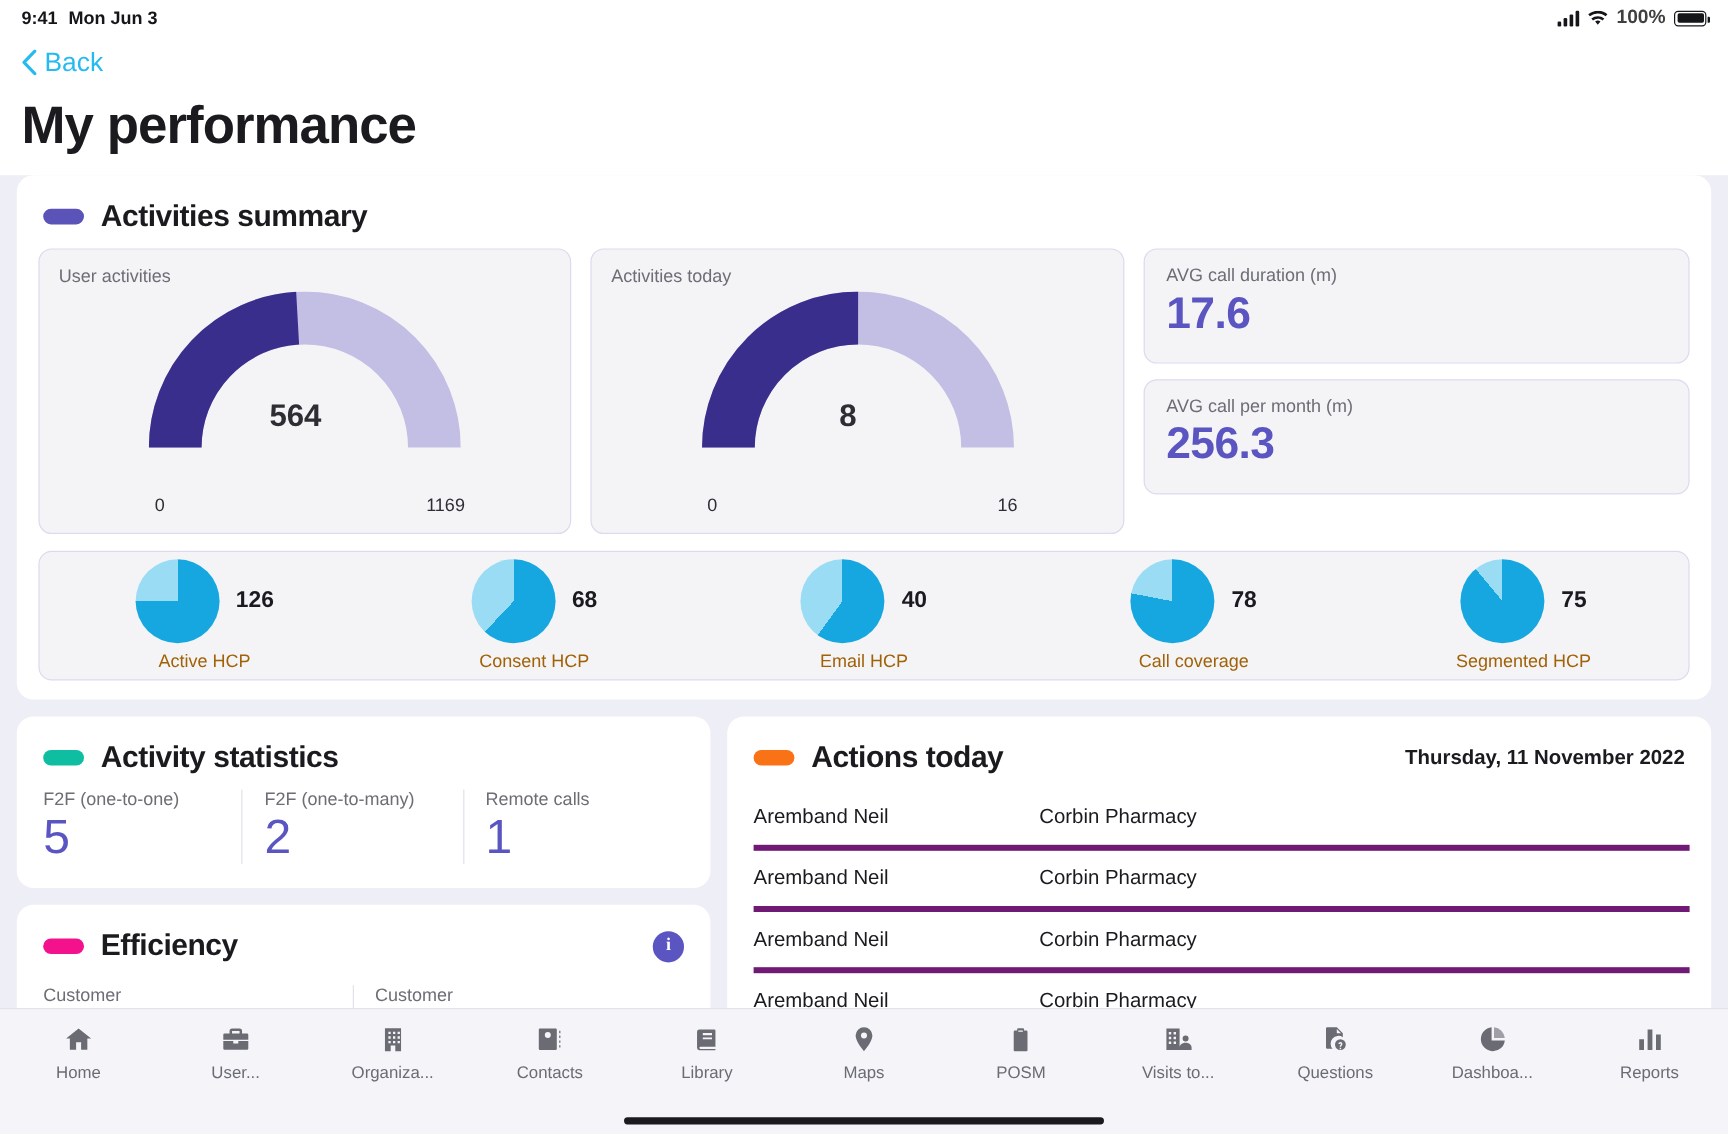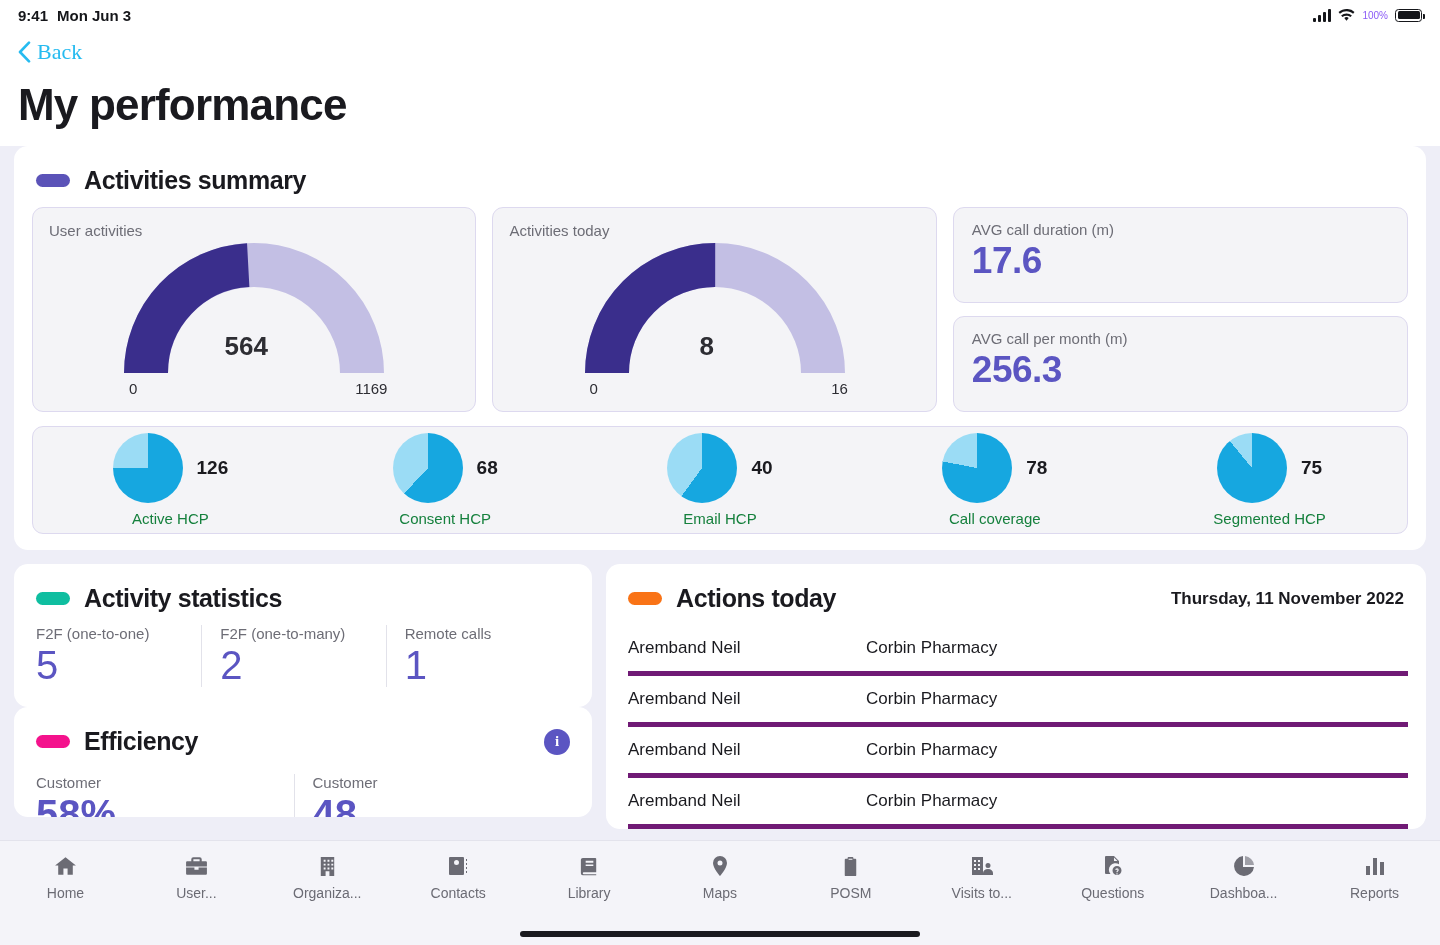--- a/index.html
+++ b/index.html
@@ -20,34 +20,34 @@
   .status-left { display: flex; align-items: baseline; gap: 9px; font-size: 15px; font-weight: 700; color: #15161a; }
   .status-right { display: flex; align-items: center; gap: 7px; }
   .sig { display: flex; align-items: flex-end; gap: 2px; height: 13px; }
   .sig i { display: block; width: 3px; background: #15161a; border-radius: 1px; }
   .sig i:nth-child(1) { height: 4px; }
   .sig i:nth-child(2) { height: 7px; }
   .sig i:nth-child(3) { height: 10px; }
   .sig i:nth-child(4) { height: 13px; }
   .wifi { width: 17px; height: 13px; position: relative; }
   .wifi svg { display: block; }
-  .batt-pct { font-size: 10px; font-weight: 400; color: #8b5cf6; }
+  .batt-pct { font-size: 16px; font-weight: 700; color: #404040; }
   .batt {
     width: 27px; height: 13px; border: 1.5px solid #15161a; border-radius: 3.5px;
     position: relative; padding: 1.5px;
   }
   .batt::after {
     content: ""; position: absolute; right: -3.5px; top: 4px;
     width: 2px; height: 5px; background: #15161a; border-radius: 0 1px 1px 0;
   }
   .batt span { display: block; height: 100%; background: #15161a; border-radius: 1.5px; }
 
   
   .header { background: #ffffff; padding: 0 18px; }
-  .back-row { display: flex; align-items: center; gap: 6px; height: 44px; cursor: pointer; font-family: Liberation Serif, serif; }
+  .back-row { display: flex; align-items: center; gap: 6px; height: 44px; cursor: pointer; }
   .back-chev { width: 13px; height: 22px; }
   .back-label { font-size: 22px; color: #26bbf0; }
   .page-title {
     font-size: 44px; font-weight: 800; color: #1a1a1f;
     letter-spacing: -0.8px; line-height: 1.05; padding: 8px 0 18px 0;
   }
 
   
   .content { padding: 0 14px; }
 
@@ -56,21 +56,21 @@
   .panel-head { display: flex; align-items: center; gap: 14px; padding: 20px 22px 12px 22px; }
   .accent { width: 34px; height: 13px; border-radius: 7px; flex: none; }
   .panel-title { font-size: 25px; font-weight: 800; color: #1a1a1f; letter-spacing: -0.4px; }
   .panel-head-right { margin-left: auto; font-size: 17px; font-weight: 700; color: #1a1a1f; }
 
   
   #activities-summary { padding-bottom: 16px; margin-bottom: 14px; }
   .gauges-row { display: flex; gap: 16px; padding: 0 18px; }
   .gauge-card {
     background: #f4f4f7; border: 1px solid #ddd9ef; border-radius: 11px;
-    width: 447px; height: 205px; padding: 14px 16px 0 16px; position: relative;
+    width: 447px; height: 238px; padding: 14px 16px 0 16px; position: relative;
   }
   .card-label { font-size: 15px; color: #6d6d76; }
   .gauge-wrap { position: relative; width: 260px; margin: 4px auto 0 auto; }
   .gauge-value {
     position: absolute; left: 0; right: 16px; top: 88px; text-align: center;
     font-size: 26px; font-weight: 800; color: #2d2d33;
   }
   .gauge-minmax {
     position: absolute; left: 16px; right: 16px; bottom: 14px;
     display: flex; justify-content: space-between;
@@ -90,25 +90,25 @@
   
   .pies-strip {
     margin: 14px 18px 0 18px; background: #f4f4f7; border: 1px solid #ddd9ef;
     border-radius: 11px; height: 108px;
     display: flex; align-items: center; justify-content: space-around;
   }
   .pie-item { display: flex; flex-direction: column; align-items: center; width: 230px; }
   .pie-top { display: flex; align-items: center; gap: 14px; }
   .pie { width: 70px; height: 70px; border-radius: 50%; }
   .pie-num { font-size: 19px; font-weight: 800; color: #1a1a1f; }
-  .pie-label { font-size: 15px; color: #15803d; margin-top: 7px; }
+  .pie-label { font-size: 15px; color: #a16207; margin-top: 7px; }
 
   
   .bottom-row { display: flex; gap: 14px; align-items: flex-start; }
-  .left-col { width: 578px; display: flex; flex-direction: column; }
+  .left-col { width: 578px; display: flex; flex-direction: column; gap: 14px; }
   .right-col { width: 820px; }
 
   .kpi-row { display: flex; padding: 0 22px 20px 22px; }
   .kpi { flex: 1; padding-left: 0; position: relative; }
   .kpi + .kpi { border-left: 1px solid #e2e2ea; padding-left: 18px; }
   .kpi-label { font-size: 15px; color: #6d6d76; margin-bottom: 1px; }
   .kpi-value { font-size: 40px; font-weight: 400; color: #5b55c2; line-height: 1.1; }
 
   .info-badge {
     margin-left: auto; width: 26px; height: 26px; border-radius: 50%;

